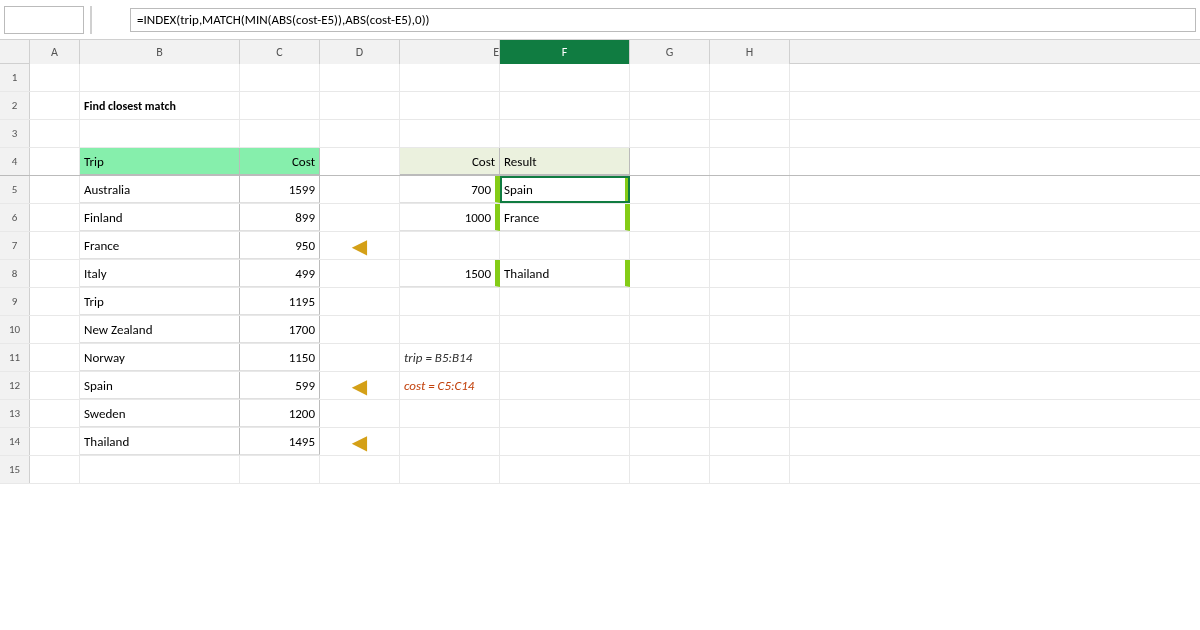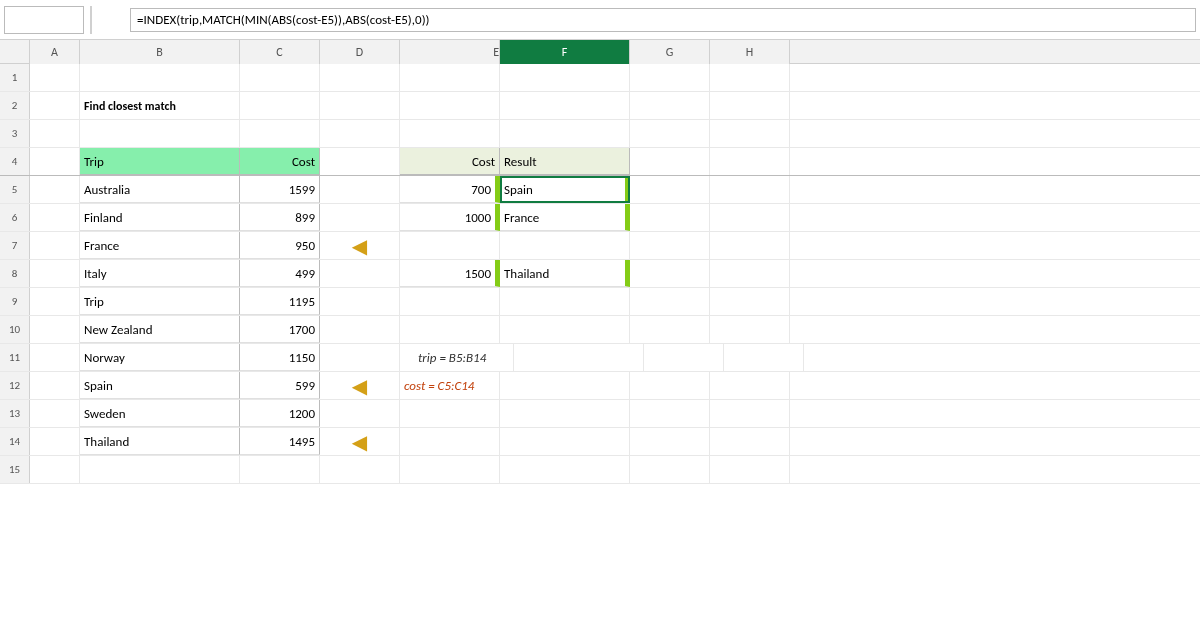--- a/index.html
+++ b/index.html
@@ -340,21 +340,21 @@
       <div class="cell col-g"></div>
       <div class="cell col-h"></div>
     </div>
 
     <div class="sheet-row">
       <div class="row-num">11</div>
       <div class="cell col-a"></div>
       <div class="cell col-b table-data-cell">Norway</div>
       <div class="cell col-c table-data-cell">1150</div>
       <div class="cell col-d"></div>
-      <div class="cell col-e" style="justify-content:flex-start; font-style:italic; color:#333;margin-left:14px;">trip = B5:B14</div>
+      <div class="cell col-e" style="justify-content:flex-start; font-style:italic; color:#333;">trip = B5:B14</div>
       <div class="cell col-f"></div>
       <div class="cell col-g"></div>
       <div class="cell col-h"></div>
     </div>
 
     <div class="sheet-row">
       <div class="row-num">12</div>
       <div class="cell col-a"></div>
       <div class="cell col-b table-data-cell">Spain</div>
       <div class="cell col-c table-data-cell">599</div>

